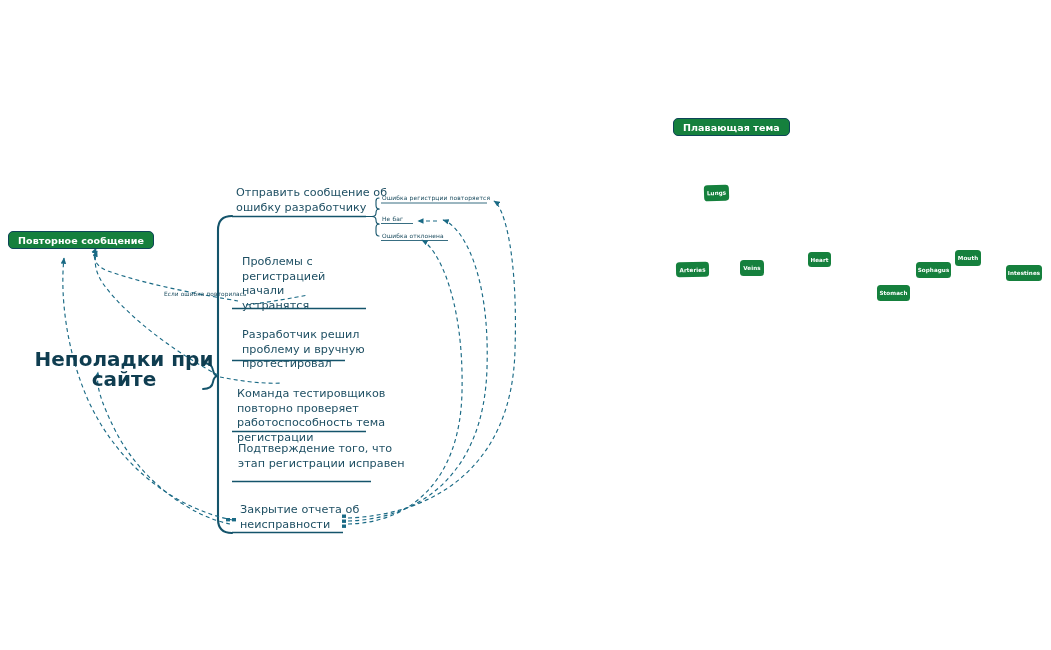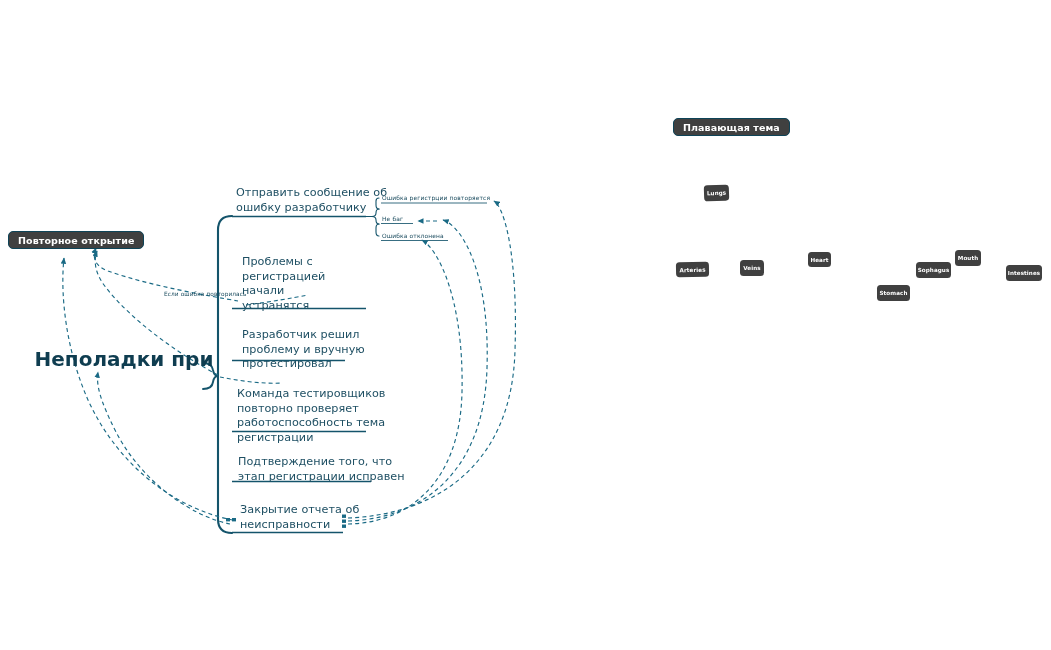--- a/index.html
+++ b/index.html
@@ -16,21 +16,21 @@
     color: #1a4b5e;
   }
   #canvas {
     position: absolute;
     left: 0; top: 0;
     width: 1051px;
     height: 650px;
   }
   .node-box {
     position: absolute;
-    background: #404040;
+    background: #15803d;
     color: #ffffff;
     border-radius: 5px;
     font-weight: bold;
     letter-spacing: 0.1px;
     white-space: nowrap;
     display: flex;
     align-items: center;
     justify-content: center;
     box-sizing: border-box;
   }
@@ -145,24 +145,25 @@
     <rect x="232" y="518" width="4" height="3.4" fill="#1a6a85"></rect>
   </g>
 
   <g fill="none" stroke="#1a6a85" stroke-width="1.1" stroke-dasharray="4,3">
     <path d="M437,221 L418,221" marker-end="url(#arrow)"></path>
   </g>
 </svg>
 
 <div class="central" style="left:29px; top:349px;">
   <div>Неполадки при</div>
+  <div>сайте</div>
 </div>
 
 <div class="node-box box-main" style="left:8px; top:231px; height:18px;">
-  <span>Повторное открытие</span>
+  <span>Повторное сообщение</span>
 </div>
 
 <div class="topic" style="left:236px; top:186px;">
   <div>Отправить сообщение об</div>
   <div>ошибку разработчику</div>
 </div>
 
 <div class="topic" style="left:242px; top:255px;">
   <div>Проблемы с</div>
   <div>регистрацией</div>
@@ -176,21 +177,21 @@
   <div>протестировал</div>
 </div>
 
 <div class="topic" style="left:237px; top:387px;">
   <div>Команда тестировщиков</div>
   <div>повторно проверяет</div>
   <div>работоспособность тема</div>
   <div>регистрации</div>
 </div>
 
-<div class="topic" style="left:238px; top:455px;">
+<div class="topic" style="left:238px; top:442px;">
   <div>Подтверждение того, что</div>
   <div>этап регистрации исправен</div>
 </div>
 
 <div class="topic" style="left:240px; top:503px;">
   <div>Закрытие отчета об</div>
   <div>неисправности</div>
 </div>
 
 <div class="sub-label" style="left:382px; top:195px;">Ошибка регистрции повторяется</div>

